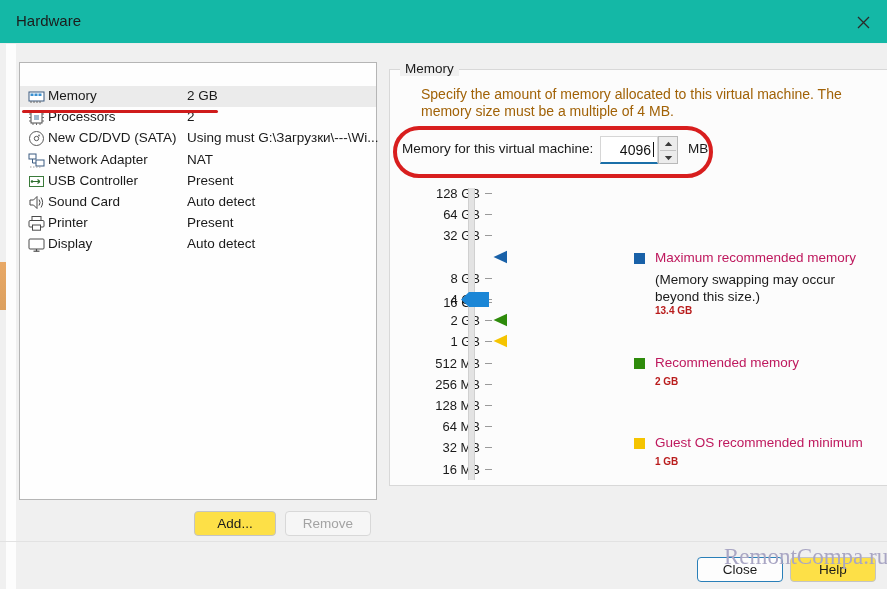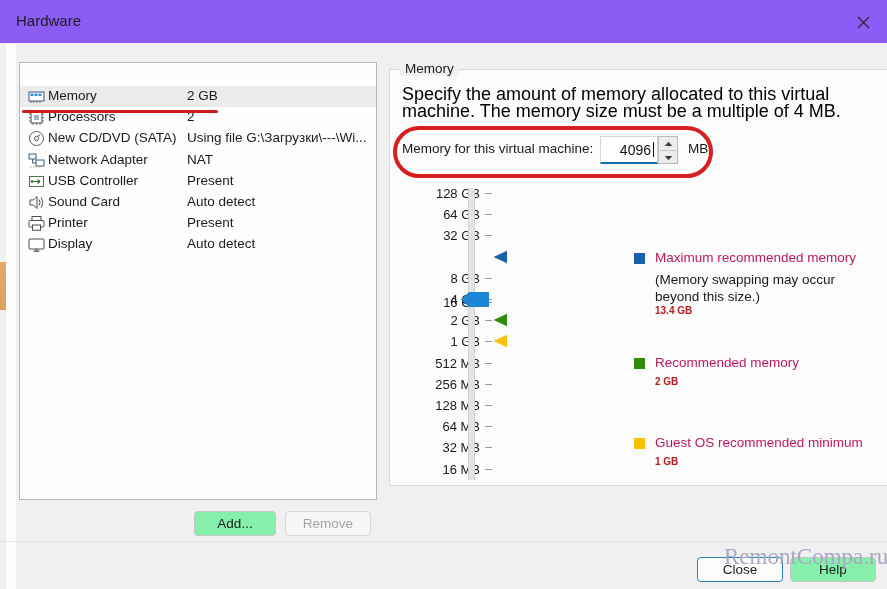--- a/index.html
+++ b/index.html
@@ -20,21 +20,21 @@
     position:absolute; left:0; top:262px; width:6px; height:48px;
     background: linear-gradient(180deg,#e8a866,#dca05f);
   }
   .left-rail {
     position:absolute; left:6px; top:44px; width:10px; height:545px;
     background:#fdfdfd;
   }
   
   .titlebar {
     position:absolute; left:0; top:0; width:887px; height:44px;
-    background:#8b5cf6;
+    background:#14b8a6;
   }
   .titlebar-label {
     position:absolute; left:16px; top:12px;
     font-size:15px; color:#1c1c1c;
   }
   .close-x {
     position:absolute; right:0; top:0; width:47px; height:44px;
     display:flex; align-items:center; justify-content:center;
     cursor:default;
   }
@@ -74,39 +74,39 @@
   }
   
   .ann-underline {
     position:absolute; left:22px; top:110px; width:196px; height:3px;
     background:#cf1b1b; border-radius:2px; z-index:30;
   }
   
   .btn {
     font-family:"Liberation Sans", sans-serif;
     font-size:13.5px; color:#1a1a1a;
-    background:#86efac; border:1px solid #c4c4c4; border-radius:4px;
+    background:#fde047; border:1px solid #c4c4c4; border-radius:4px;
     cursor:default; padding:0;
   }
   .btn.disabled { color:#a3a3a3; background:#f6f6f6; border-color:#d8d8d8; }
   .btn-add { position:absolute; left:194px; top:511px; width:82px; height:25px; }
   .btn-remove { position:absolute; left:285px; top:511px; width:86px; height:25px; }
   
   .groupbox {
     position:absolute; left:389px; top:69px; width:503px; height:417px;
     border:1px solid #d8d8d8; background:#fcfcfc;
   }
   .groupbox-title {
     position:absolute; left:400px; top:61px;
     background:#f0f0f0; padding:0 5px;
     font-size:13.5px; color:#1a1a1a;
   }
   .desc {
-    position:absolute; left:402px; top:86px; width:460px;
-    font-size:18px; color:#000000; line-height:17px;
+    position:absolute; left:421px; top:86px; width:460px;
+    font-size:14px; color:#a16207; line-height:17px;
   }
   
   .mem-row-label {
     position:absolute; left:402px; top:141px;
     font-size:13.5px; color:#1a1a1a;
   }
   .spin-wrap {
     position:absolute; left:600px; top:136px; width:78px; height:28px;
   }
   .spin-input {
@@ -250,21 +250,21 @@
         </div>
         <div class="row">
           <span class="row-icon">
             <svg width="17" height="17" viewBox="0 0 17 17">
               <circle cx="8.5" cy="8.5" r="7" fill="#fff" stroke="#5a5a5a" stroke-width="1"></circle>
               <circle cx="8.5" cy="8.5" r="2.2" fill="none" stroke="#5a5a5a" stroke-width="1"></circle>
               <circle cx="11" cy="5.5" r="1.1" fill="#8a8a8a"></circle>
             </svg>
           </span>
           <span class="row-name">New CD/DVD (SATA)</span>
-          <span class="row-summary">Using file G:\Загрузки\---\Wi...</span>
+          <span class="row-summary">Using must G:\Загрузки\---\Wi...</span>
         </div>
         <div class="row">
           <span class="row-icon">
             <svg width="17" height="17" viewBox="0 0 17 17">
               <rect x="1" y="2" width="7" height="5" fill="#fff" stroke="#3a5a80" stroke-width="1"></rect>
               <rect x="8" y="8" width="8" height="6" fill="#fff" stroke="#3a5a80" stroke-width="1"></rect>
               <path d="M4.5 7 L4.5 11 L8 11" stroke="#3a5a80" stroke-width="1" fill="none"></path>
               <path d="M2 15 L14 15" stroke="#9a9a9a" stroke-width="1" stroke-dasharray="1.5,1.5"></path>
             </svg>
           </span>

